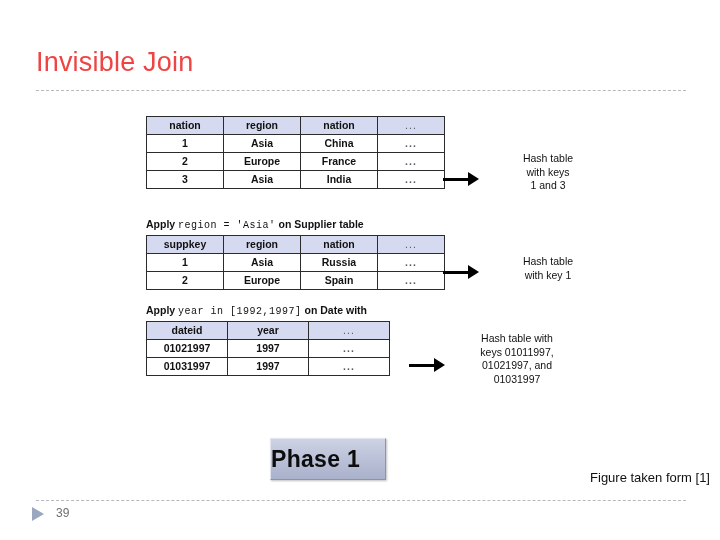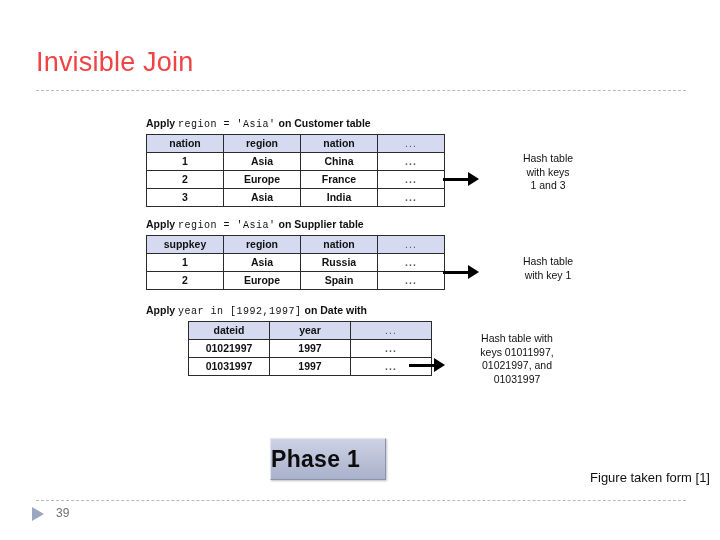--- a/index.html
+++ b/index.html
@@ -186,21 +186,20 @@
 </style>
 </head>
 <body>
 
 <div class="slide-title">Invisible Join</div>
 <div class="title-rule"></div>
 
 <div class="figure">
 
   <div class="block" style="left:146px; top:6px;">
-    <div class="caption"><span>Apply </span><span class="mono">region = 'Asia'</span><span> on Customer table</span></div>
     <table class="data">
       <thead>
         <tr>
           <th style="width:76px">nation</th>
           <th style="width:76px">region</th>
           <th style="width:76px">nation</th>
           <th class="dots" style="width:66px">...</th>
         </tr>
       </thead>
       <tbody>
@@ -264,21 +263,21 @@
 
   <div class="arrow" style="left:443px; top:155px;">
     <div class="shaft"></div>
       <div class="head"></div>
   </div>
   <div class="annot" style="left:478px; top:145px; width:140px;">Hash table
 with key 1</div>
 
   <div class="block" style="left:146px; top:193px;">
     <div class="caption"><span>Apply </span><span class="mono">year in [1992,1997]</span><span> on Date with</span></div>
-    <table class="data" style="margin-left:42px;padding-left:24px;">
+    <table class="data" style="padding-left:24px;">
       <thead>
         <tr>
           <th style="width:80px">dateid</th>
           <th style="width:80px">year</th>
           <th class="dots" style="width:80px">...</th>
         </tr>
       </thead>
       <tbody>
         <tr>
           <td>01021997</td>

